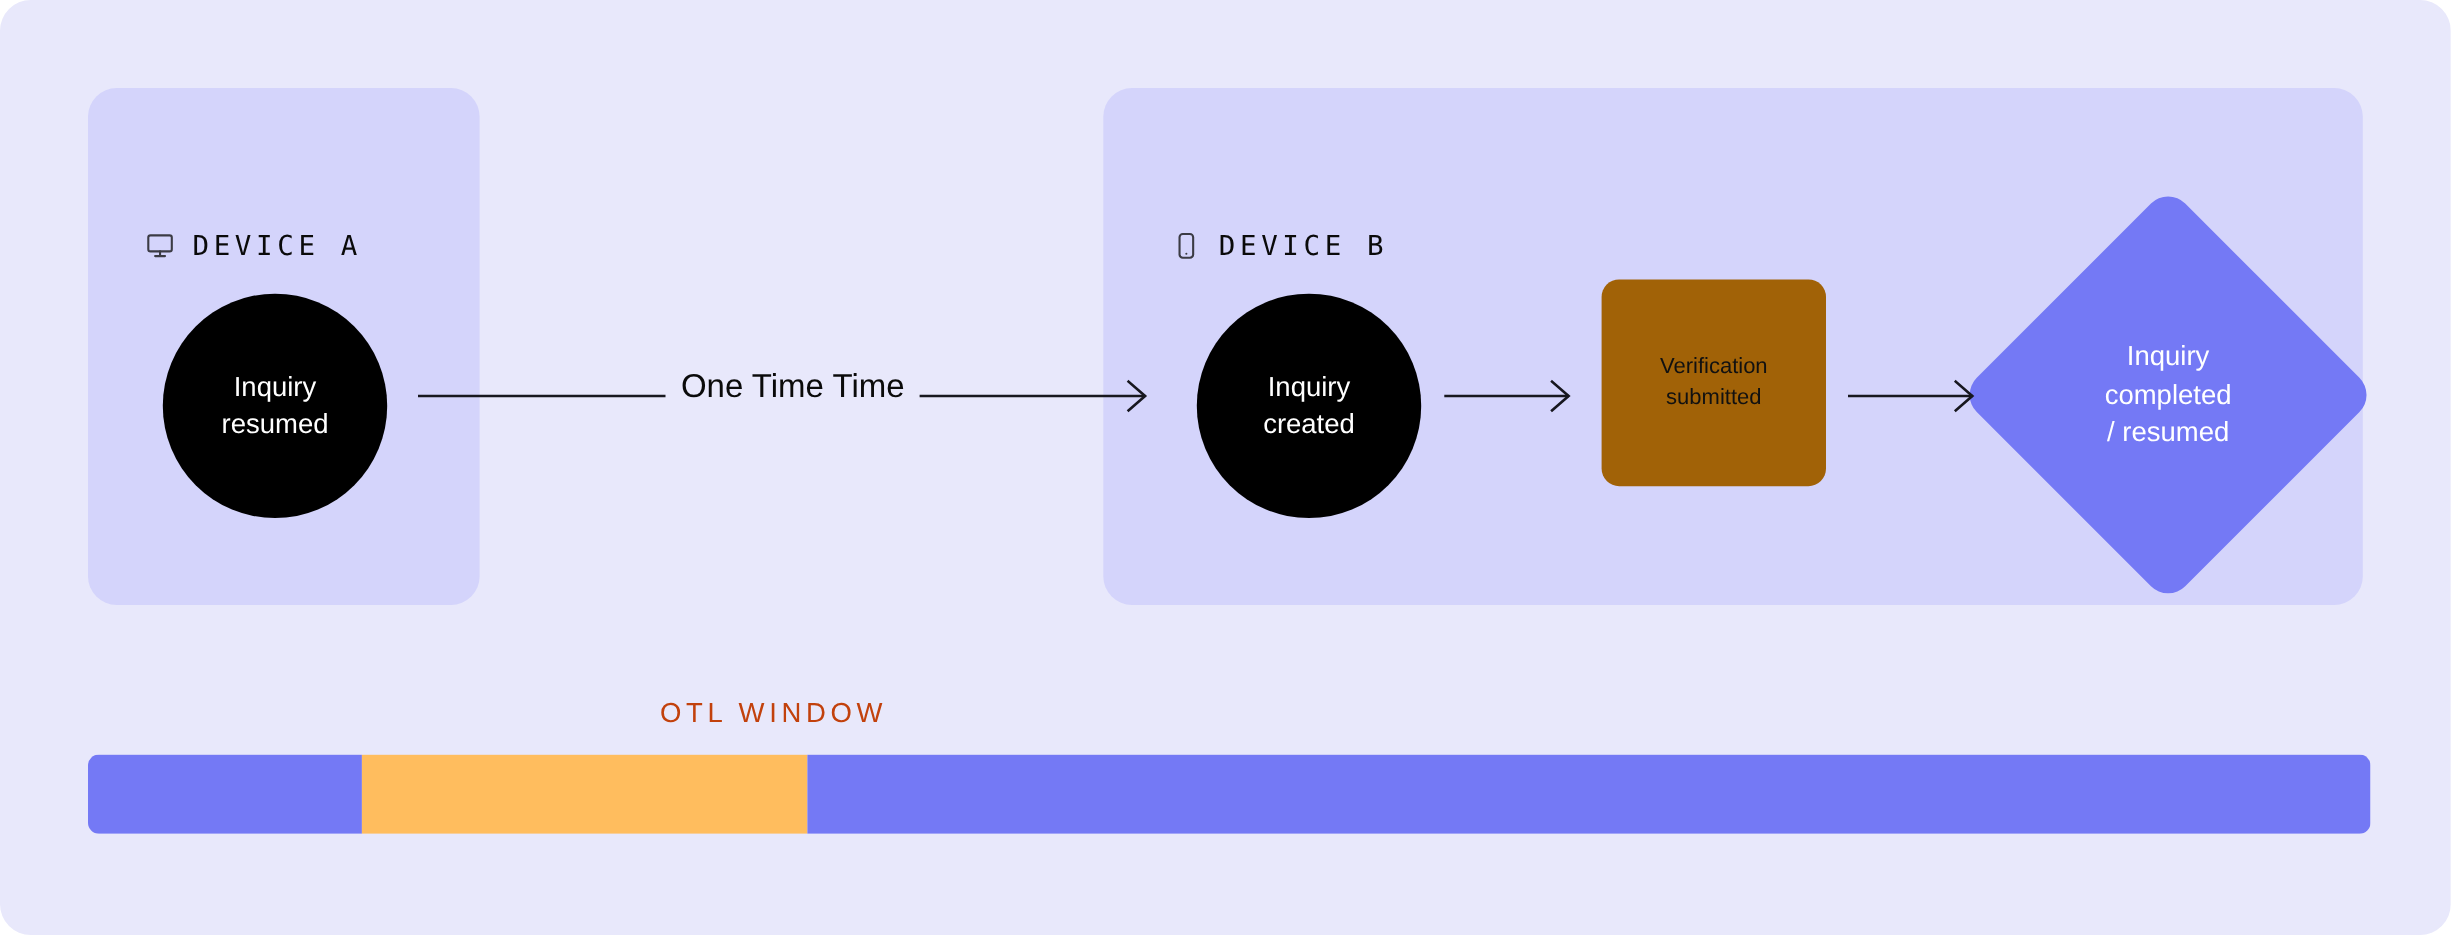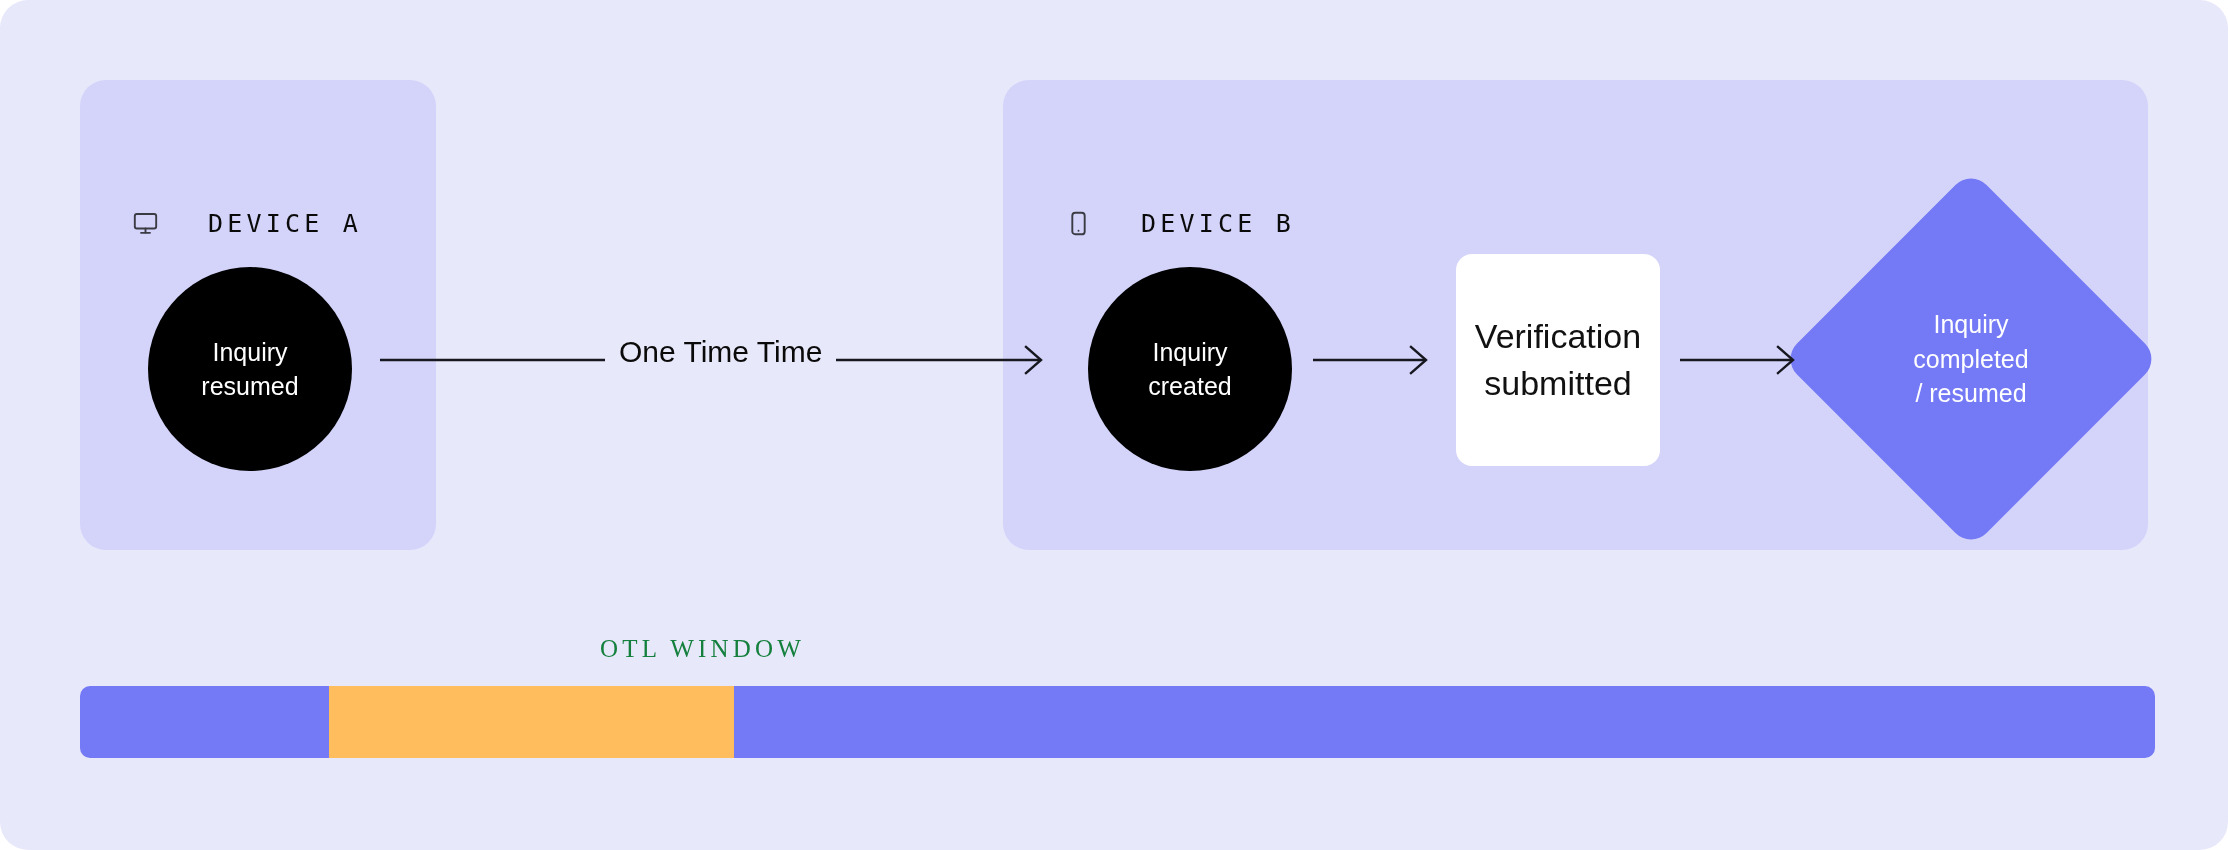--- a/index.html
+++ b/index.html
@@ -39,21 +39,20 @@
   #panel-a .panel-header { left: 52px; }
   #panel-b .panel-header { left: 62px; text-align: right; }
 
   .panel-title {
     font-family: "DejaVu Sans Mono", "Liberation Mono", monospace;
     font-size: 25px;
     letter-spacing: 4.2px;
     color: #0a0a0a;
     white-space: nowrap;
     line-height: 1;
-    margin-left: 33px;
   }
 
   .icon-svg { display: block; }
 
   
   .node-circle {
     position: absolute;
     border-radius: 50%;
     background: #000000;
     color: #ffffff;
@@ -66,30 +65,30 @@
     line-height: 1.38;
   }
   #node-created  { left: 148px;  top: 267px; width: 204px; height: 204px; }
   #node-resumed  { left: 1088px; top: 267px; width: 204px; height: 204px; }
 
   .node-card {
     position: absolute;
     left: 1456px;
     top: 254px;
     width: 204px;
-    height: 212px;
-    background: #ffffff;
+    height: 188px;
+    background: #a16207;
     border-radius: 16px;
     color: #111111;
     display: flex;
     flex-direction: column;
     align-items: center;
     justify-content: center;
     text-align: center;
-    font-size: 34px;
+    font-size: 20px;
     line-height: 1.38;
   }
 
   .node-diamond-wrap {
     position: absolute;
     left: 1837px;
     top: 225px;
     width: 268px;
     height: 268px;
   }
@@ -134,24 +133,24 @@
   
   .timeline-labels {
     position: absolute;
     left: 80px;
     top: 636px;
     width: 2075px;
     height: 34px;
   }
   .tl-label {
     position: absolute;
-    font-family: Liberation Serif, serif;
+    font-family: Liberation Sans, sans-serif;
     font-size: 25px;
     letter-spacing: 4.2px;
-    color: #15803d;
+    color: #c2410c;
     white-space: nowrap;
     display: flex;
     align-items: center;
     gap: 12px;
     line-height: 1;
   }
   #label-otl-window { left: 520px; }
   #label-expiration { right: 0px; }
 
   .timeline-bar {

